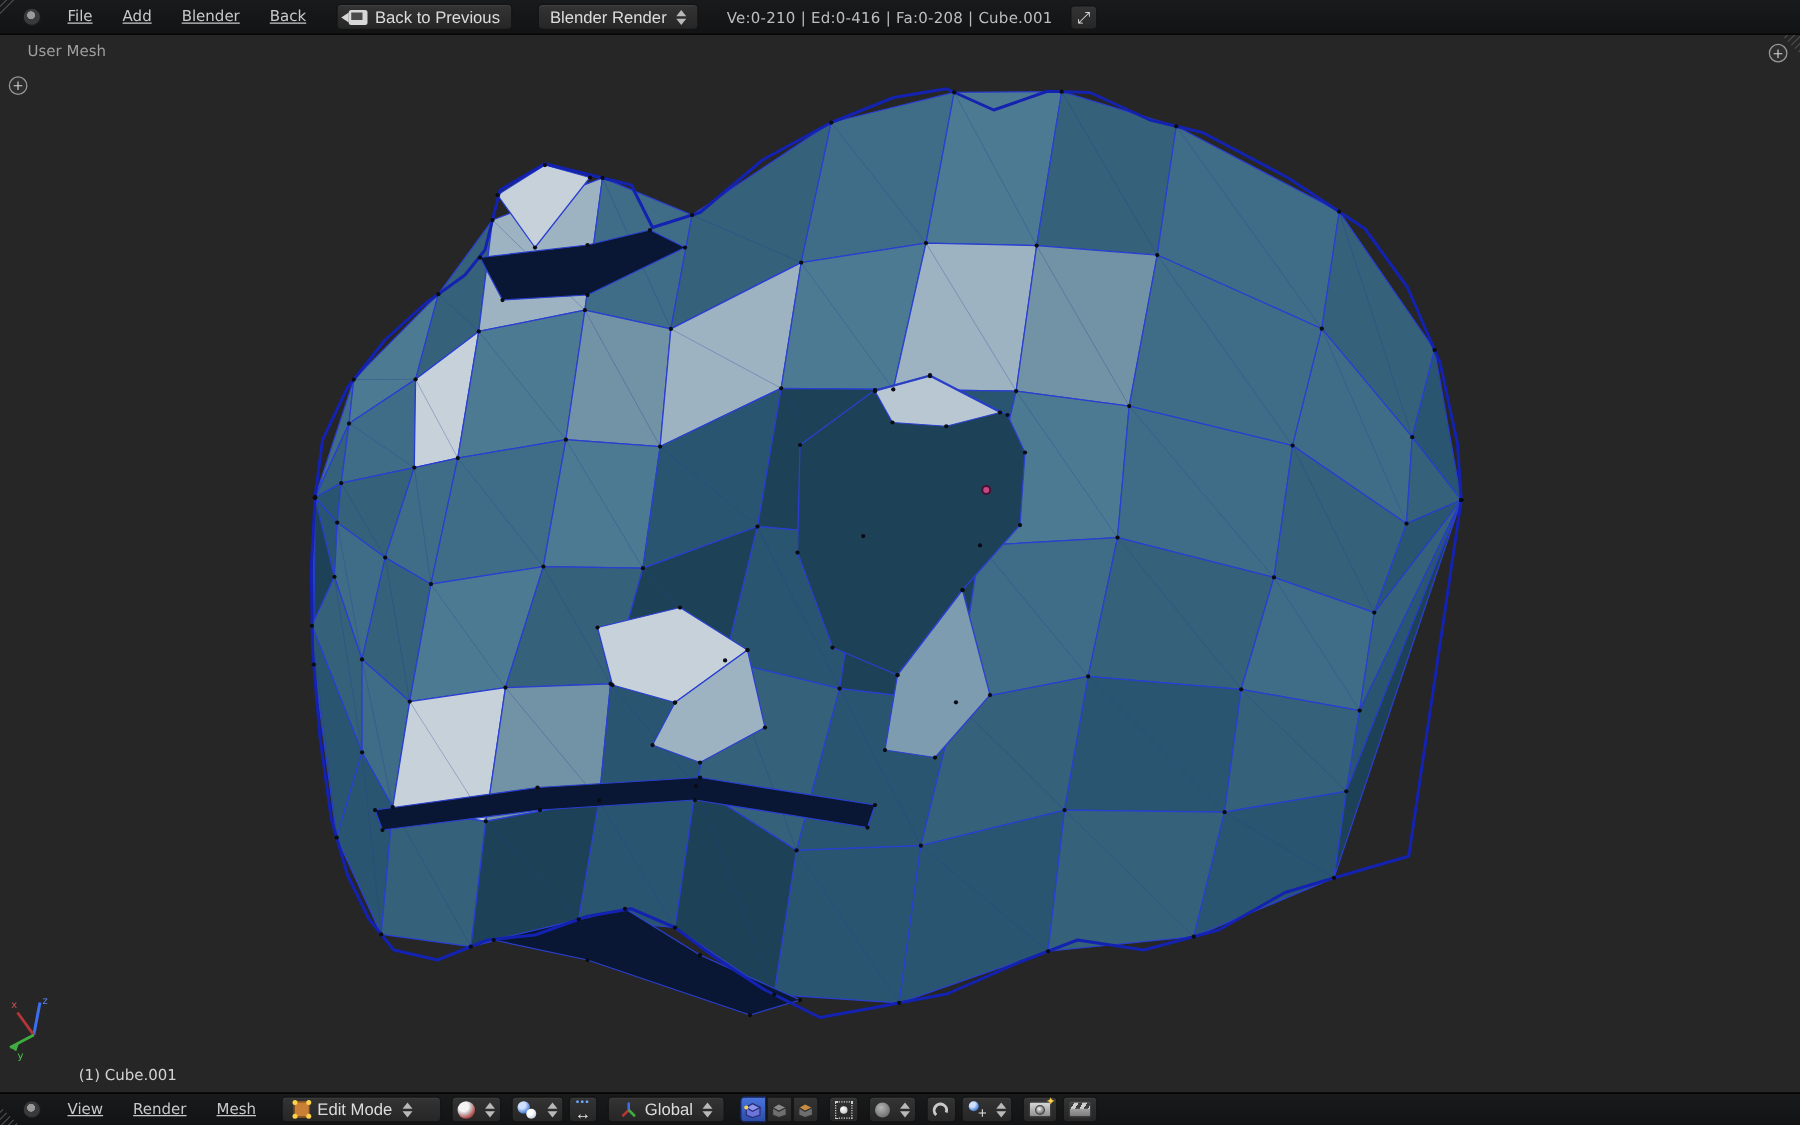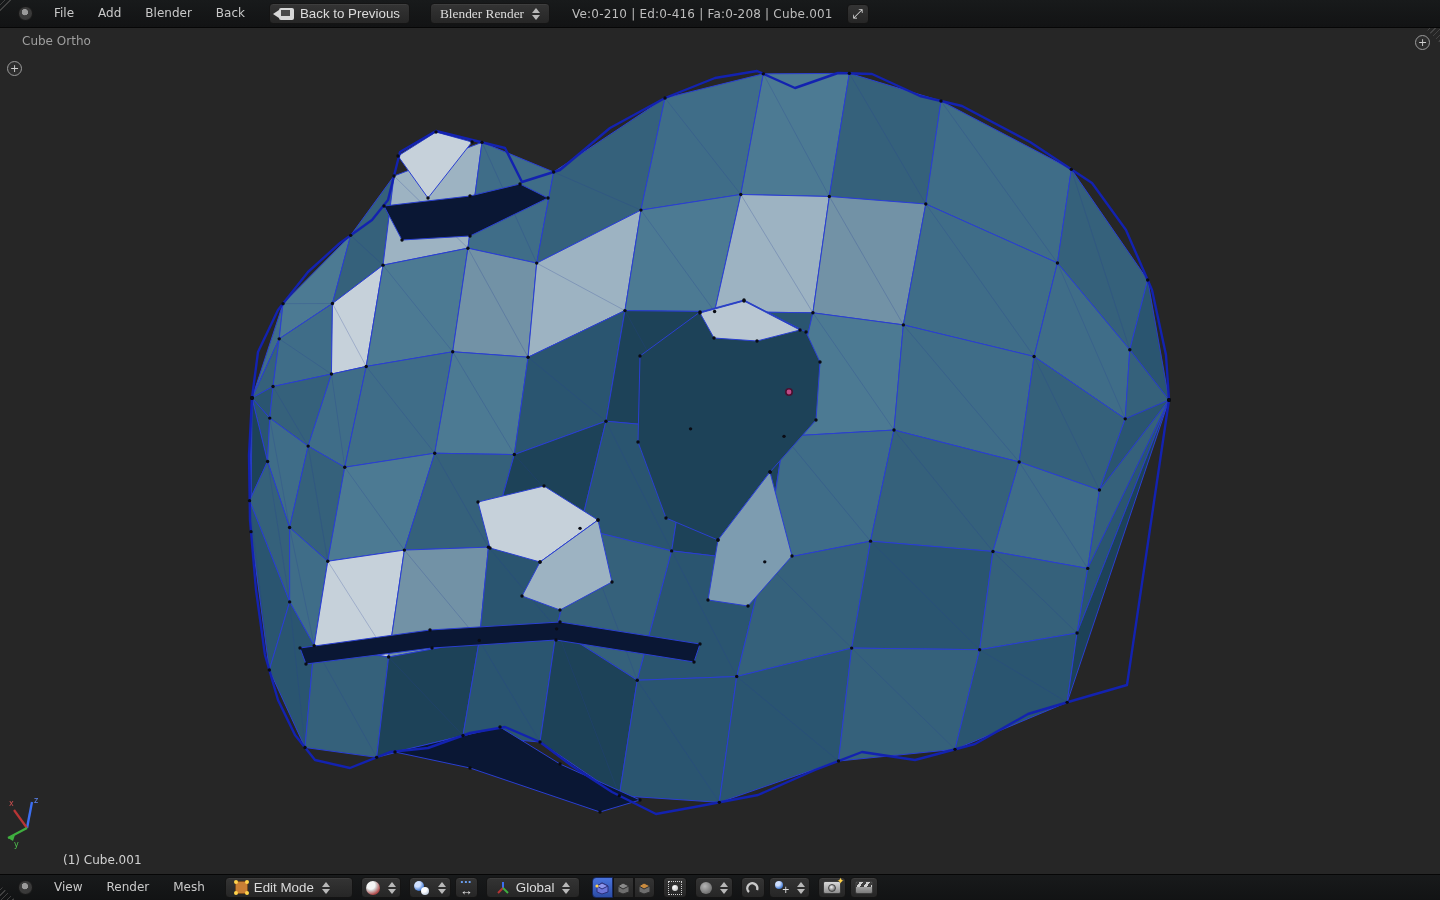--- a/index.html
+++ b/index.html
@@ -16,21 +16,21 @@
 
   .grip { position:absolute; width:15px; height:15px; opacity:.8;
           background:repeating-linear-gradient(135deg, transparent 0 3px, #4c4c4c 3px 4px); }
   .grip.tl { left:0; top:0; clip-path:polygon(0 0,100% 0,0 100%); }
   .grip.bl { left:0; bottom:0; clip-path:polygon(0 0,0 100%,100% 100%); }
   .grip.vp-tr { right:0; top:0; clip-path:polygon(0 0,100% 0,100% 100%); }
 
   .editor-icon { width:15px; height:15px; border-radius:50%;
                  background:radial-gradient(circle at 45% 40%, #9a9a9a 0 28%, #3a3a3a 32% 60%, #2a2a2a 100%);
                  border:1px solid #1a1a1a; margin:0 9px 0 12px; flex:0 0 auto; }
-  .menu-item { padding:0 12px; color:#c9c9c9; cursor:default; line-height:27px; }
+  .menu-item { padding:0 12px; color:#c9c9c9; cursor:default; line-height:27px;text-decoration:underline; }
 
   .btn { display:inline-flex; align-items:center; gap:6px; height:21px; padding:0 9px;
          background:linear-gradient(#343434,#262626); border:1px solid #141414; border-radius:4px;
          color:#dcdcdc; box-shadow:inset 0 1px 0 rgba(255,255,255,.05); white-space:nowrap;justify-content:flex-end; }
   .btn.sq { padding:0 4px; }
   .updown { display:inline-flex; flex-direction:column; gap:2px; margin-left:2px; }
   .updown i { width:0; height:0; border-left:4px solid transparent; border-right:4px solid transparent; }
   .updown i.up { border-bottom:5px solid #b9b9b9; }
   .updown i.dn { border-top:5px solid #b9b9b9; }
 
@@ -116,21 +116,21 @@
     <span class="menu-item">File</span>
     <span class="menu-item">Add</span>
     <span class="menu-item">Blender</span>
     <span class="menu-item">Back</span>
 
     <button class="btn gap12">
       <span class="back-ic"></span>
       <span>Back to Previous</span>
     </button>
 
-    <button class="btn gap20" style="min-width:112px; justify-content:flex-start;font-family:Liberation Serif, serif;">
+    <button class="btn gap20" style="min-width:112px; justify-content:flex-start;">
       <span>Blender Render</span>
       <span class="updown">
           <i class="up"></i>
           <i class="dn"></i>
         </span>
     </button>
 
     <span class="stats">Ve:0-210 | Ed:0-416 | Fa:0-208 | Cube.001</span>
 
     <button class="expand-btn">
@@ -439,21 +439,21 @@
           <circle cx="395" cy="752" r="1.7" fill="#0a0c14"></circle>
           <circle cx="500" cy="727" r="1.7" fill="#0a0c14"></circle>
           <circle cx="560" cy="764" r="1.7" fill="#0a0c14"></circle>
           <circle cx="640" cy="800" r="1.7" fill="#0a0c14"></circle>
           <circle cx="600" cy="812" r="1.7" fill="#0a0c14"></circle>
           <circle cx="470" cy="768" r="1.7" fill="#0a0c14"></circle>
         </g>
         <circle cx="789" cy="392" r="3.2" fill="#c04a86" stroke="#4a1030" stroke-width="1.6"></circle>
       </svg>
 
-    <div class="view-label">Cube Ortho</div>
+    <div class="view-label">User Mesh</div>
 
     <div class="plus-btn left">+</div>
     <div class="plus-btn right">+</div>
     <div class="grip vp-tr"></div>
 
     <svg class="axis-gizmo" width="52" height="56" viewBox="0 0 52 56">
       <line x1="21" y1="34" x2="26" y2="8" stroke="#3c6ef0" stroke-width="2.4"></line>
       <line x1="21" y1="34" x2="8" y2="16" stroke="#b83535" stroke-width="2.2"></line>
       <line x1="21" y1="34" x2="2" y2="44" stroke="#3fae3f" stroke-width="2.2"></line>
       <polygon points="2,44 9,41 7,47" fill="#3fae3f"></polygon>

